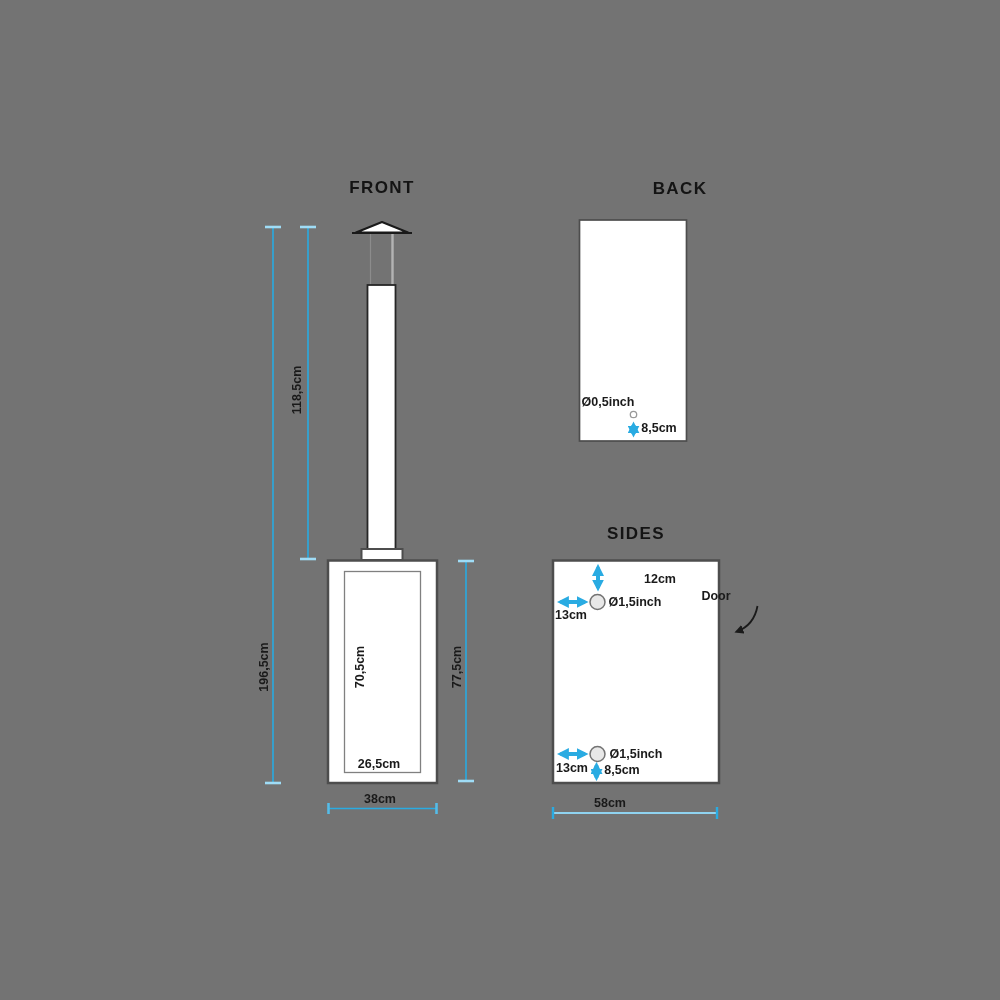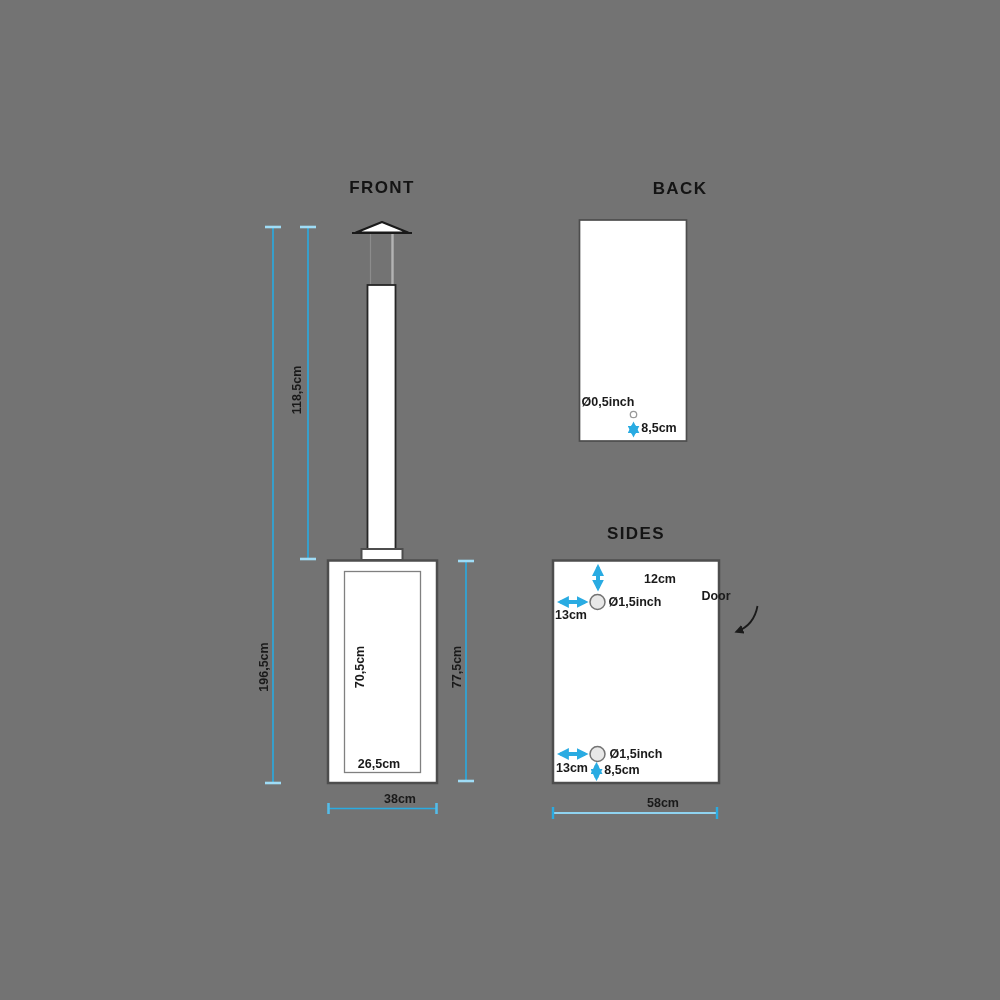--- a/index.html
+++ b/index.html
@@ -89,27 +89,27 @@
 
   <div class="title" style="left:382px;top:187px;">FRONT</div>
   <div class="title" style="left:640px;top:188px;margin-left:40px;">BACK</div>
   <div class="title" style="left:636px;top:533px;text-align:center;">SIDES</div>
 
   <div class="lbl rot" style="left:264px;top:667px;">196,5cm</div>
   <div class="lbl rot" style="left:297px;top:390px;">118,5cm</div>
   <div class="lbl rot" style="left:360px;top:667px;">70,5cm</div>
   <div class="lbl rot" style="left:457px;top:667px;">77,5cm</div>
   <div class="lbl" style="left:379px;top:764px;">26,5cm</div>
-  <div class="lbl" style="left:380px;top:799px;margin-left:20px;">38cm</div>
+  <div class="lbl" style="left:380px;top:799px;">38cm</div>
 
   <div class="lbl" style="left:608px;top:402px;">Ø0,5inch</div>
   <div class="lbl" style="left:659px;top:428px;">8,5cm</div>
 
   <div class="lbl" style="left:624px;top:579px;margin-left:36px;">12cm</div>
   <div class="lbl" style="left:635px;top:602px;">Ø1,5inch</div>
   <div class="lbl" style="left:571px;top:615px;">13cm</div>
   <div class="lbl" style="left:716px;top:596px;font-weight:bold;">Door</div>
   <div class="lbl" style="left:636px;top:754px;">Ø1,5inch</div>
   <div class="lbl" style="left:572px;top:768px;">13cm</div>
   <div class="lbl" style="left:622px;top:770px;">8,5cm</div>
-  <div class="lbl" style="left:663px;top:803px;">58cm</div>
+  <div class="lbl" style="left:610px;top:803px;">58cm</div>
 
 </div>
 
 </body></html>

